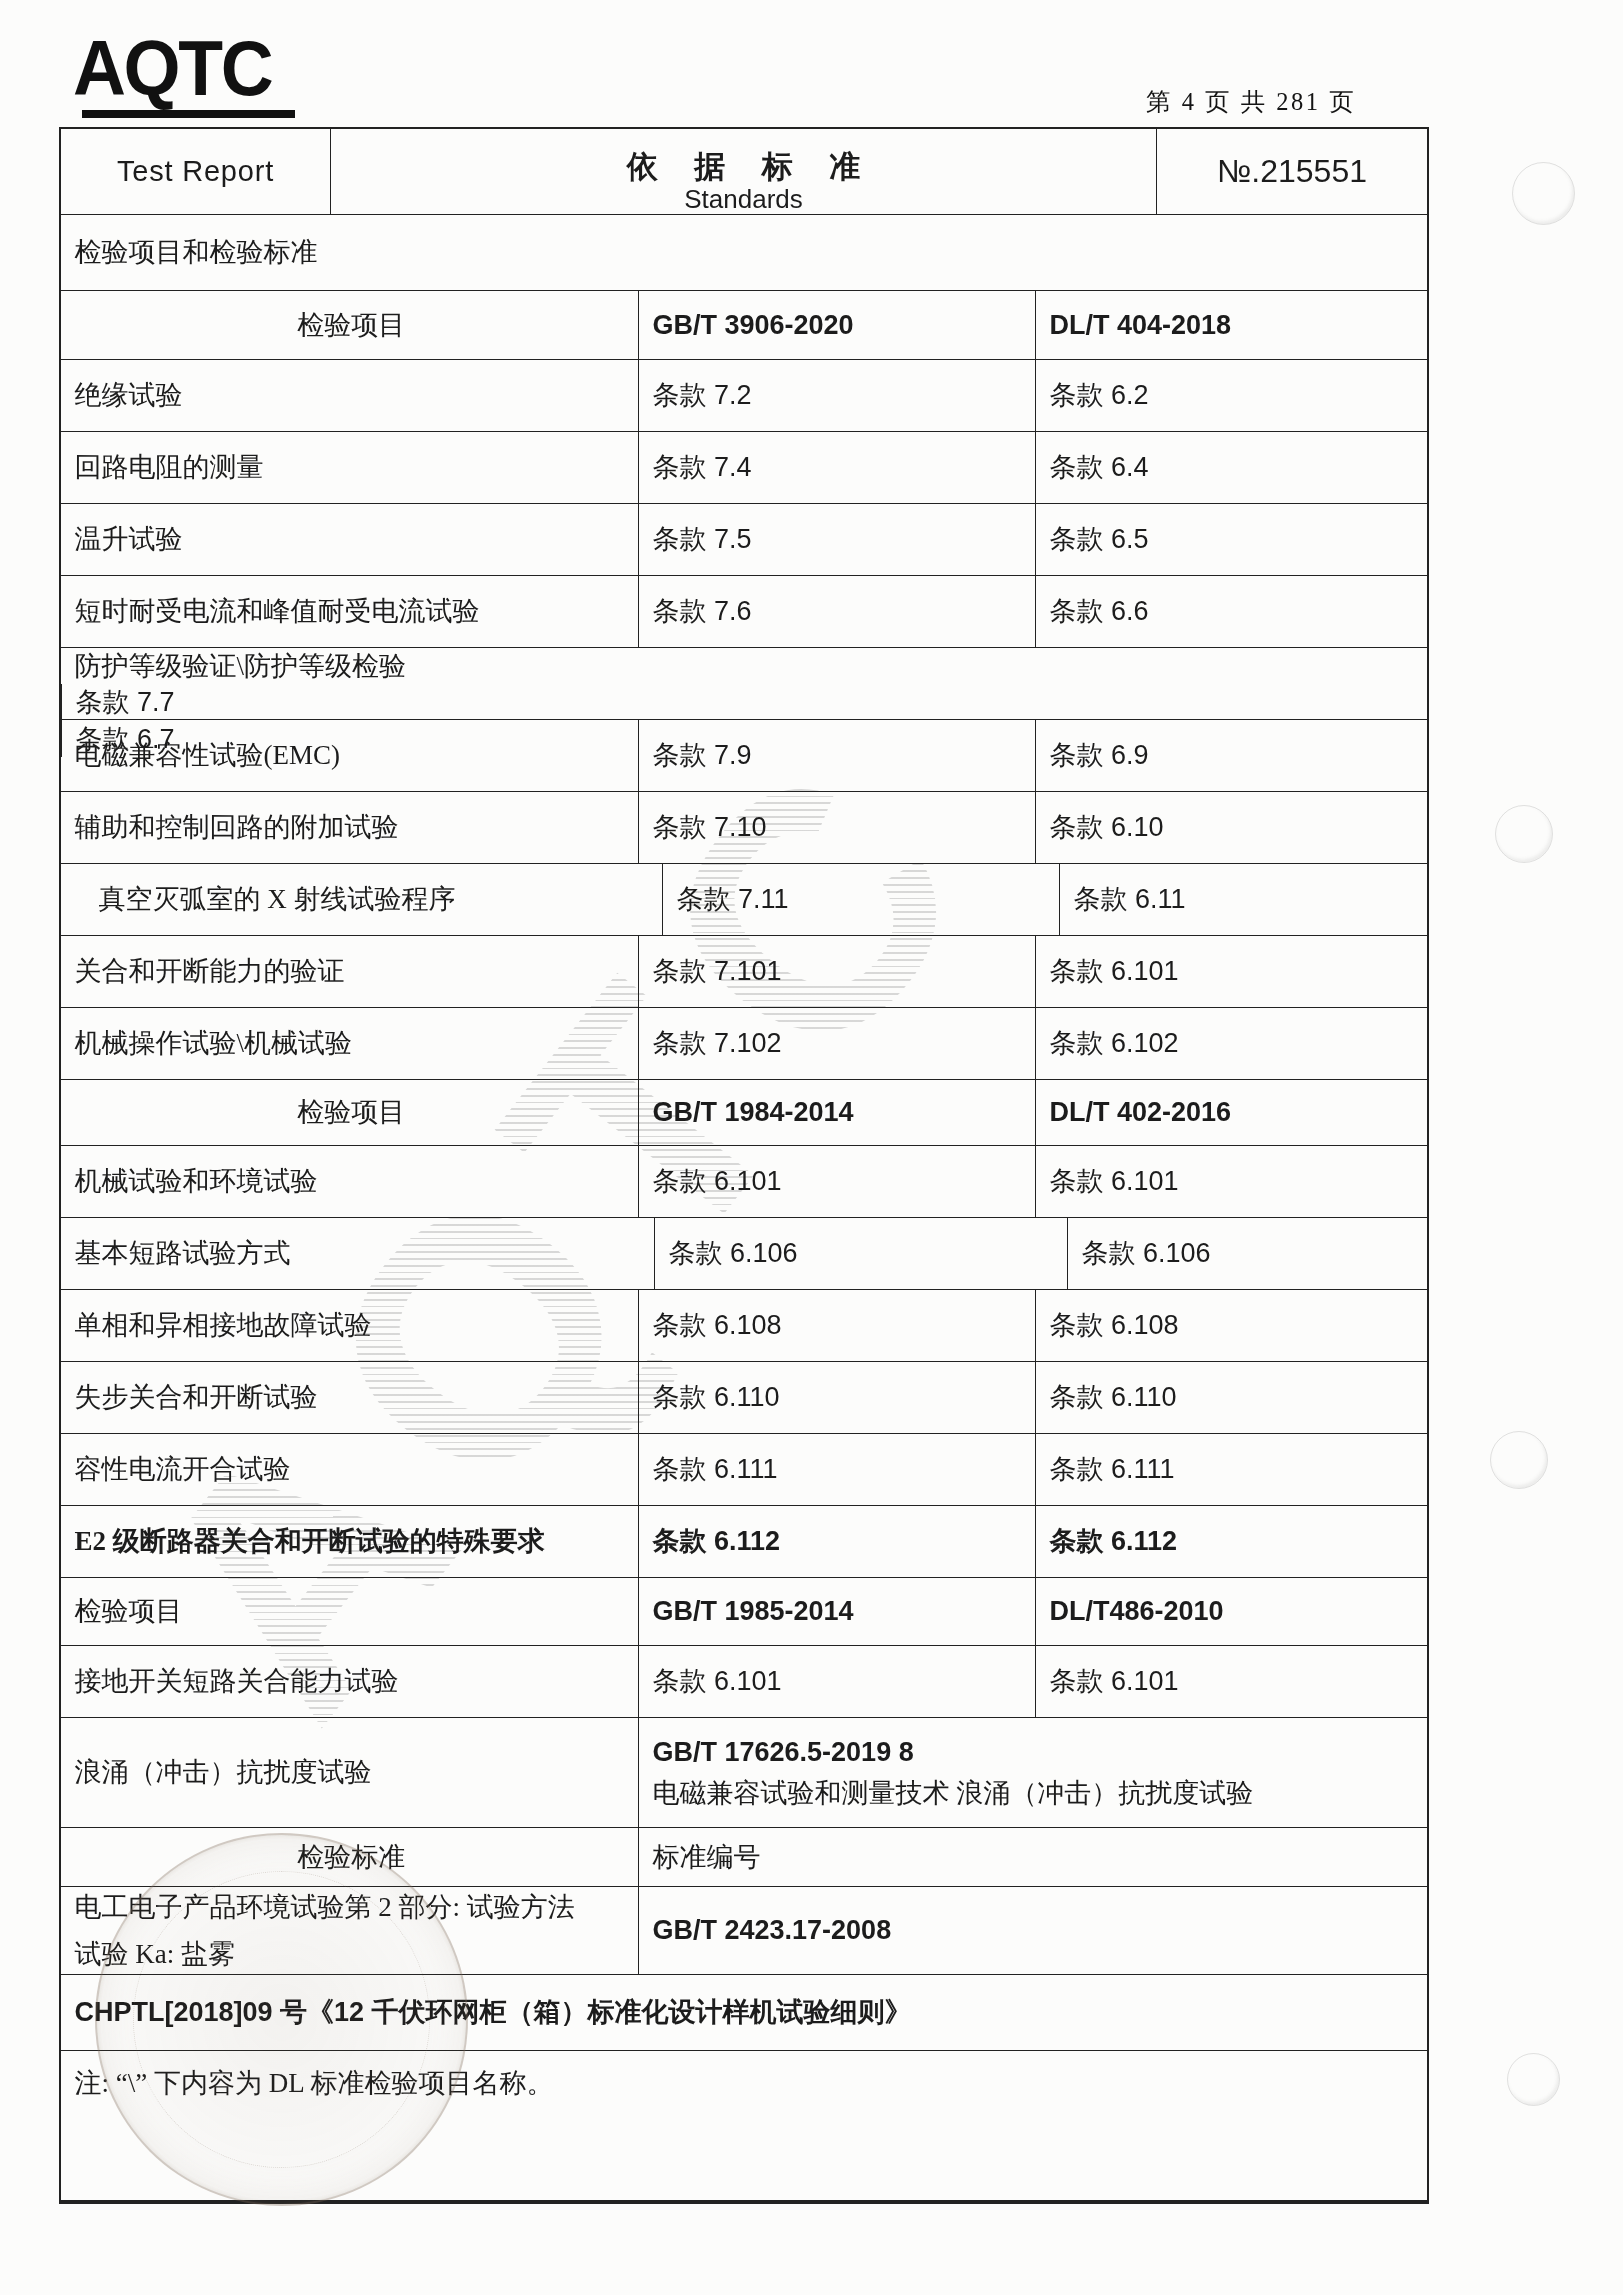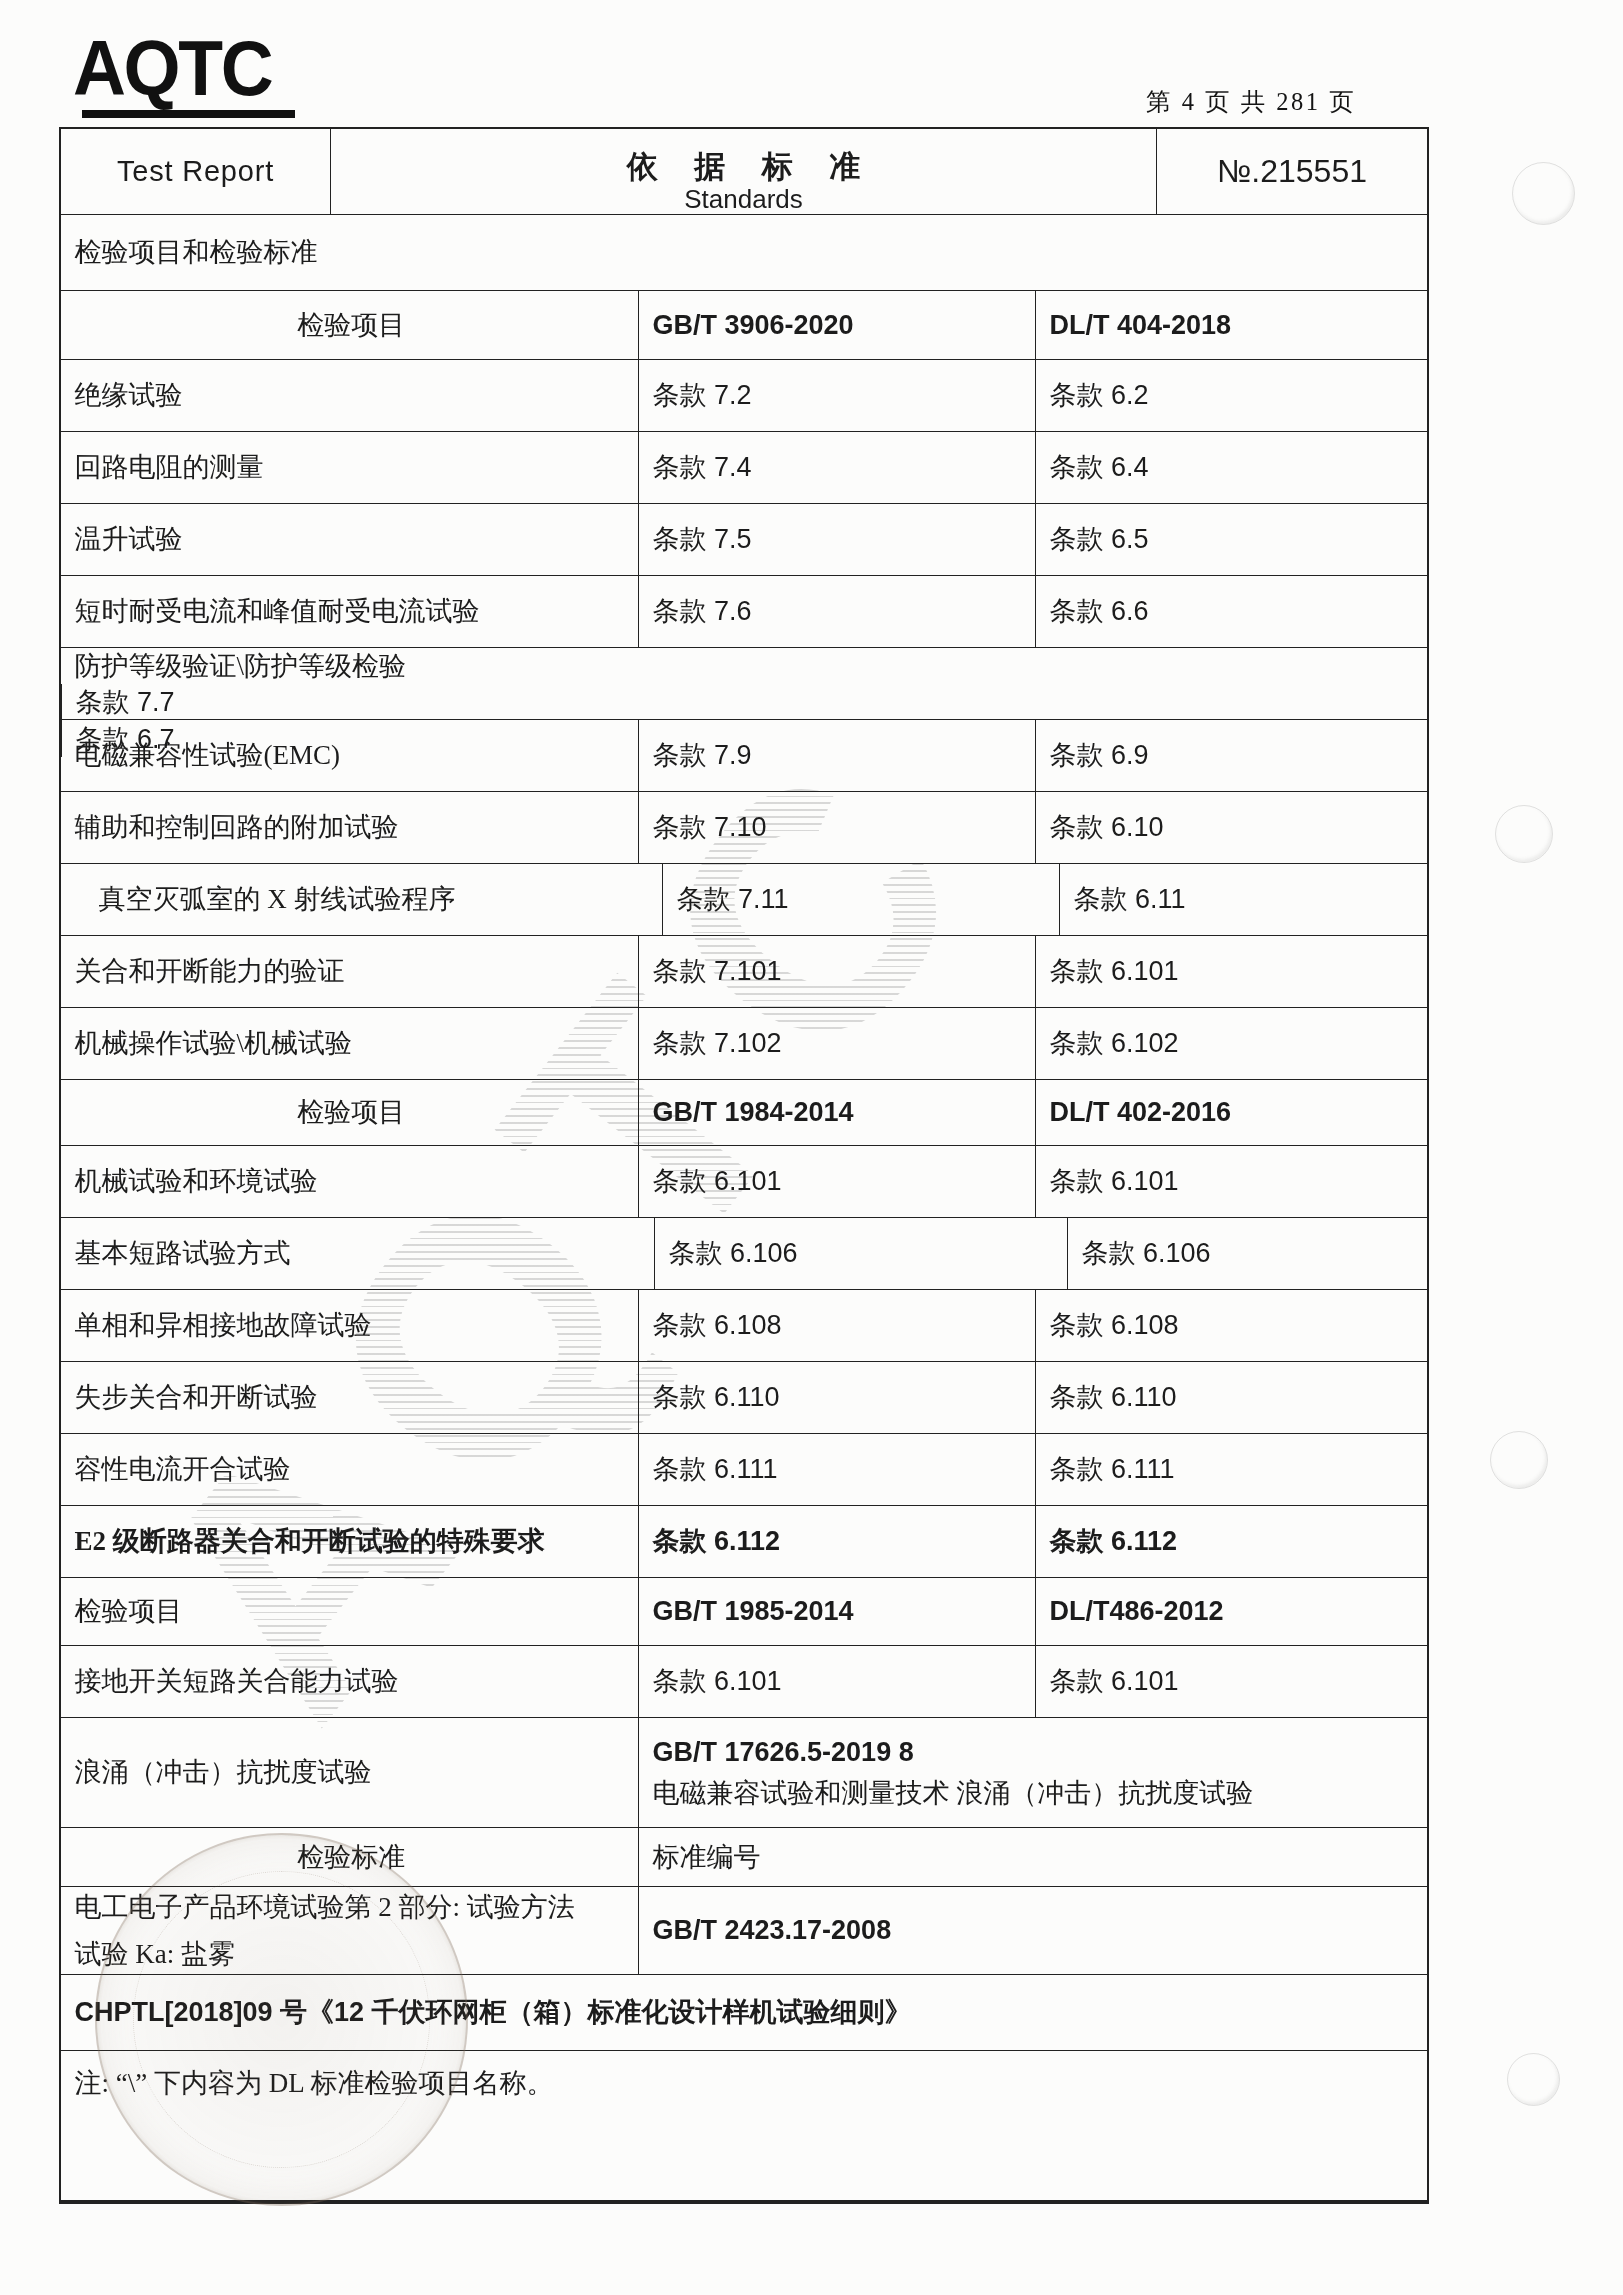--- a/index.html
+++ b/index.html
@@ -191,21 +191,21 @@
         <div class="cell c3 std">条款 6.111</div>
       </div>
       <div class="t-row" style="height: 72px; font-weight: bold;">
         <div class="cell c1">E2 级断路器关合和开断试验的特殊要求</div>
         <div class="cell c2 std">条款 6.112</div>
         <div class="cell c3 std">条款 6.112</div>
       </div>
       <div class="t-row" style="height: 68px;">
         <div class="cell c1">检验项目</div>
         <div class="cell c2 bold">GB/T 1985-2014</div>
-        <div class="cell c3 bold">DL/T486-2012</div>
+        <div class="cell c3 bold">DL/T486-2010</div>
       </div>
       <div class="t-row" style="height: 72px;">
         <div class="cell c1">接地开关短路关合能力试验</div>
         <div class="cell c2 std">条款 6.101</div>
         <div class="cell c3 std">条款 6.101</div>
       </div>
       <div class="t-row" style="height: 110px;">
         <div class="cell c1">浪涌（冲击）抗扰度试验</div>
         <div class="cell cm">
           <div class="bold">GB/T 17626.5-2019 8</div>

